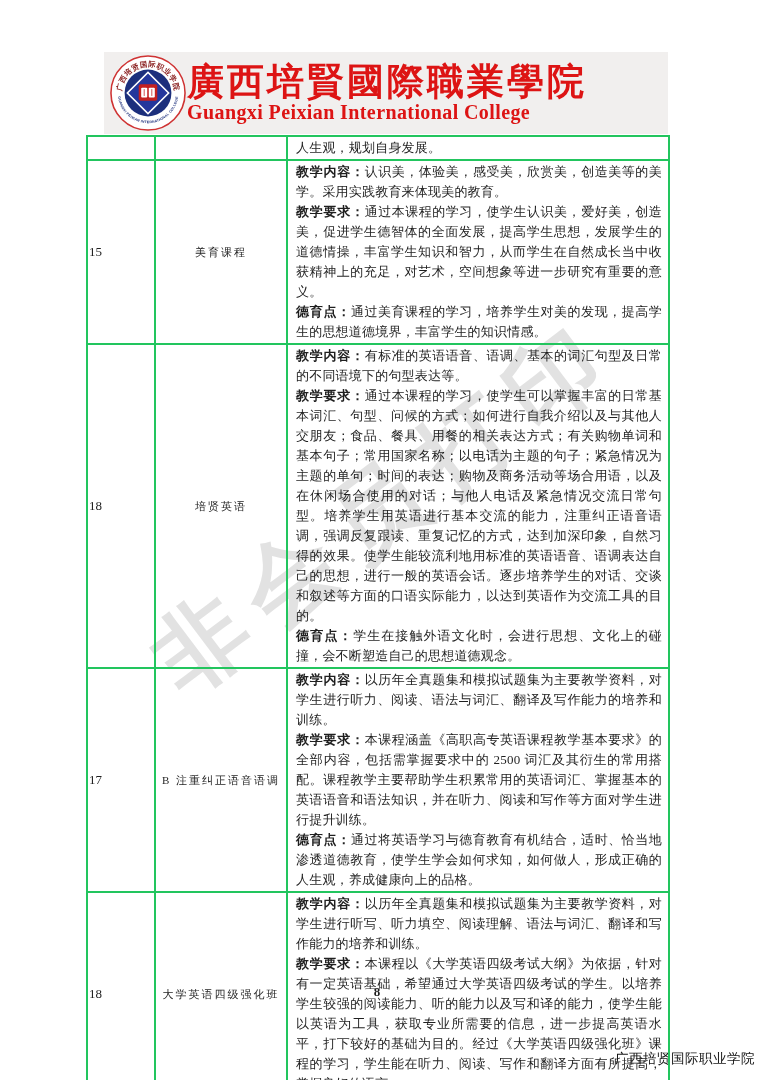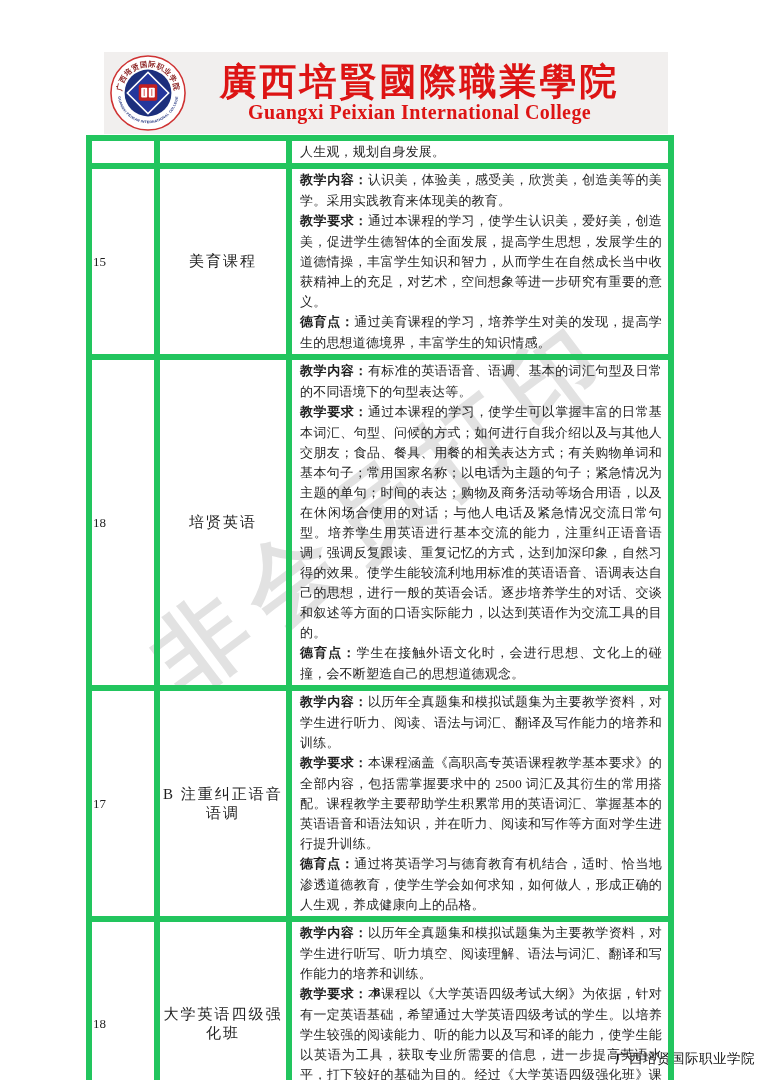--- a/index.html
+++ b/index.html
@@ -7,21 +7,21 @@
     position:relative; width:764px; height:1080px; background:#ffffff;
     overflow:hidden; color:#1f1f1f;
     font-family:"Liberation Serif","DejaVu Serif",serif;
   }
   
   .banner {
     position:absolute; left:104px; top:52px; width:564px; height:82px;
     background:#f1efee; display:flex; align-items:center;
   }
   .logo { width:78px; height:78px; margin-left:5px; flex:0 0 auto; }
-  .titles { flex:1; text-align:center; padding-right:16px; }
+  .titles { flex:1; padding-right:16px; }
   .title-zh {
     font-size:37px; font-weight:bold; color:#dd1414; letter-spacing:3px;
     line-height:1.05; font-family:"DejaVu Serif","Liberation Serif",serif;
     white-space:nowrap;
   }
   .title-en {
     font-size:20px; font-weight:bold; color:#dd1414; letter-spacing:0.4px;
     margin-top:1px; white-space:nowrap;
     font-family:"Liberation Serif","DejaVu Serif",serif;
   }
@@ -32,30 +32,30 @@
     font-size:92px; font-weight:bold; color:#bfbfbf; opacity:0.45;
     letter-spacing:18px; white-space:nowrap; pointer-events:none;
     user-select:none; z-index:0;
     font-family:"Liberation Sans","DejaVu Sans",sans-serif;
   }
   
   table.doc-table {
     position:absolute; left:86px; top:135px; width:582px; z-index:1;
     border-collapse:collapse; table-layout:fixed; background:transparent;
   }
-  .doc-table td { border:6px solid #22c55e; vertical-align:middle; }
+  .doc-table td { border:2px solid #22c55e; vertical-align:middle; }
   .cell-no   { text-align:left; font-size:13px; }
-  .cell-course { text-align:center; font-size:15px; letter-spacing:2px; }
+  .cell-course { text-align:center; font-size:11px; letter-spacing:2px; }
   .cell-desc { padding:1px 6px 1px 8px; }
   .cell-desc p {
     margin:0; font-size:13px; line-height:20px; letter-spacing:0.2px;
     text-align:justify;
   }
   .cell-desc b {
-    font-family:Liberation Mono, monospace;
+    font-family:Liberation Serif, serif;
     letter-spacing:0.4px;
   }
   
   .page-num {
     position:absolute; top:984px; left:86px; width:582px; text-align:center;
     font-weight:bold; font-size:13px;
   }
   .footer-name {
     position:absolute; top:1050px; right:9px; font-size:13.5px; color:#141414;
     letter-spacing:0.5px;

